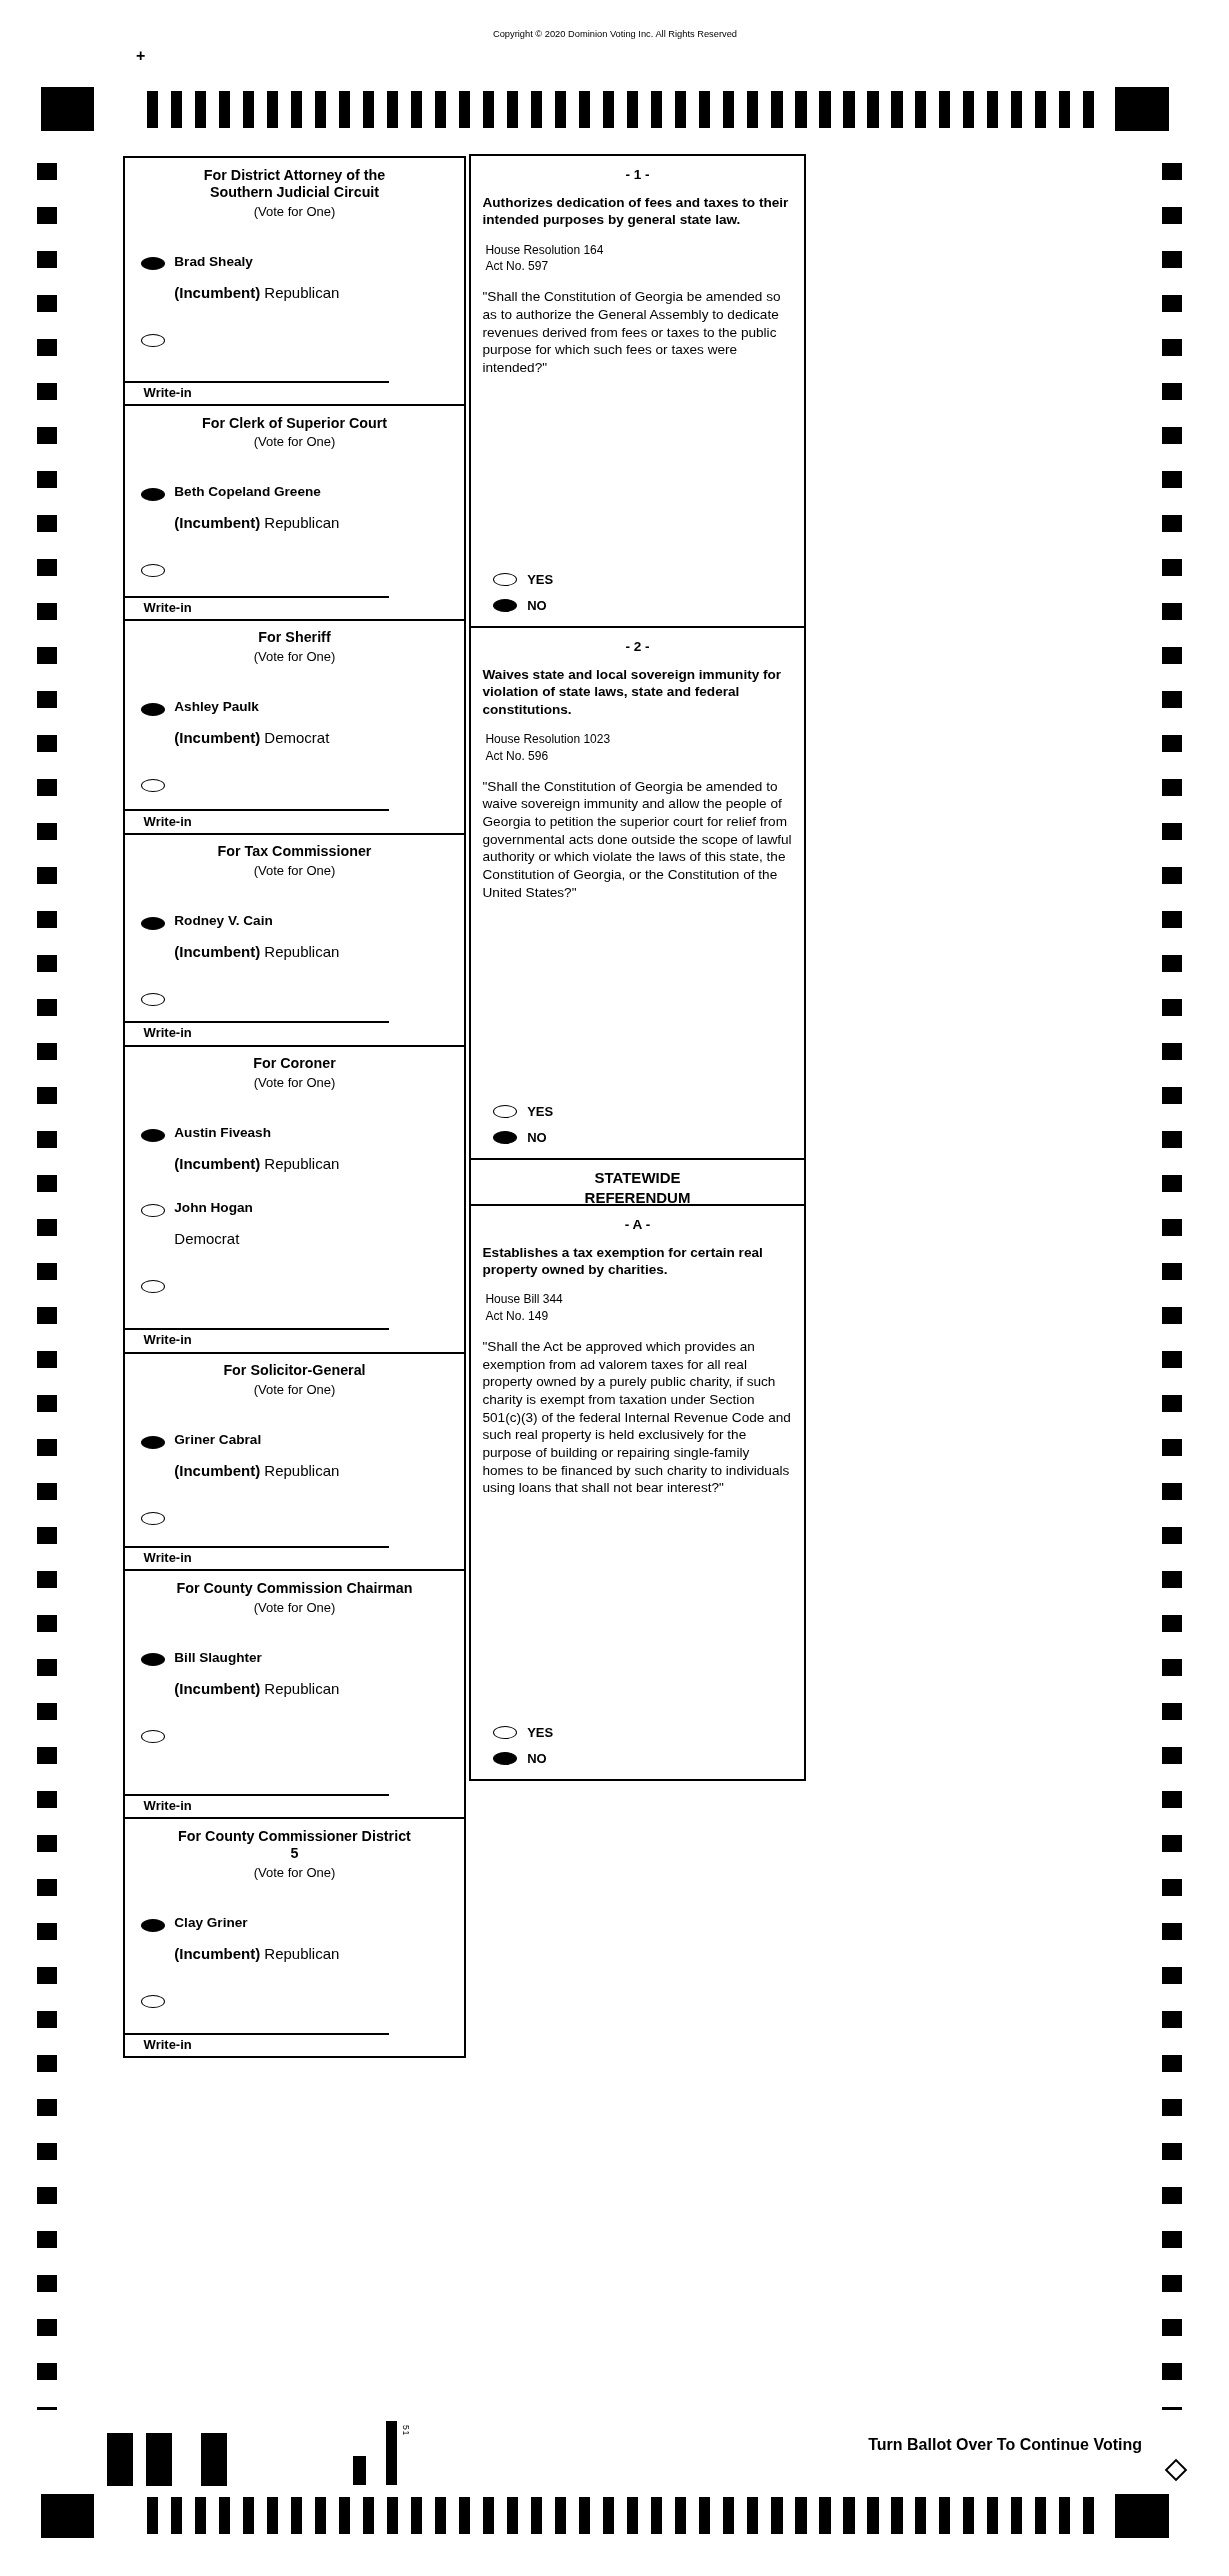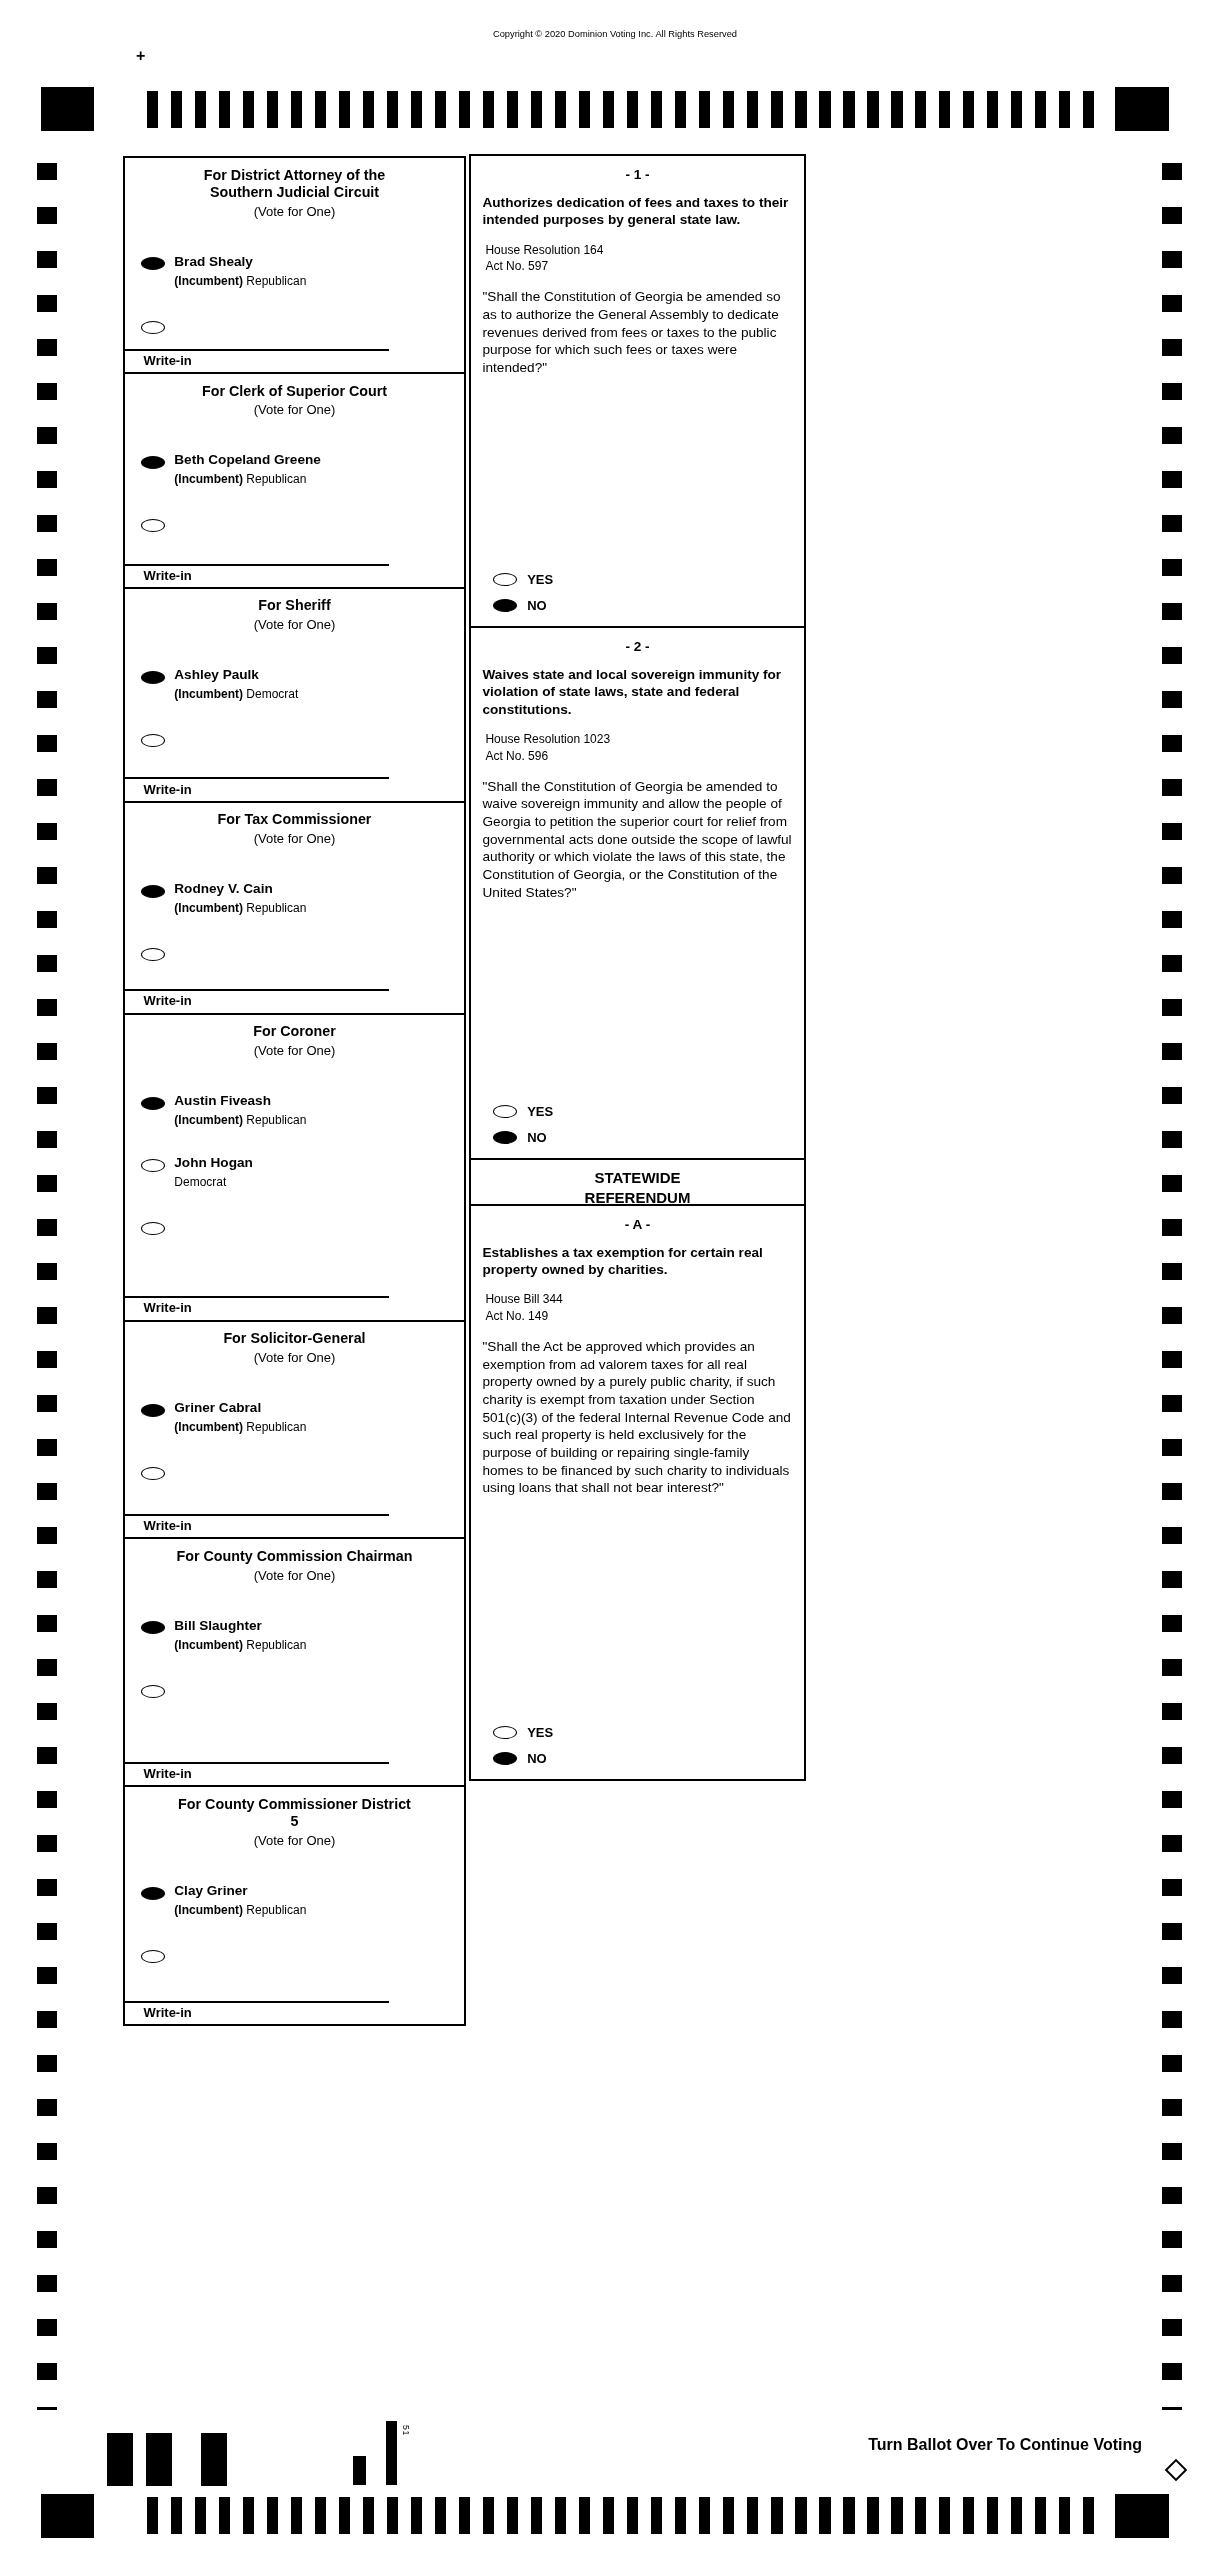--- a/index.html
+++ b/index.html
@@ -25,21 +25,21 @@
 
   
   .contest { border:2.1px solid #000; margin-top:-2.1px; display:flex; flex-direction:column; background:#fff; }
   .contest:first-child { margin-top:0; }
   .c-title { font-size:14.3px; font-weight:bold; text-align:center; line-height:1.22; margin:8.6px 50px 0; }
   .c-vote  { font-size:13px; text-align:center; margin-top:2.1px; }
   .candidate { display:flex; gap:9.3px; margin:36px 10px 0 16px; align-items:flex-start; }
   .candidate + .candidate { margin-top:29px; }
   .candidate .oval { margin-top:2.9px; flex:0 0 auto; }
   .cand-name { font-size:13.6px; font-weight:bold; line-height:1.1; }
-  .cand-detail { font-size:12px; margin-top:4px; }
+  .cand-detail { font-size:15px; margin-top:14px; }
   .inc { font-weight:bold; }
   .empty-row { margin:33px 0 0 16px; line-height:0; }
   .writein { margin-top:auto; }
   .writein-line { border-top:2.1px solid #000; width:78%; }
   .writein-label { font-size:13px; font-weight:bold; margin:2.1px 0 4.3px 18.6px; }
 
   .oval { display:inline-block; width:24px; height:13px; border:1.8px solid #000; border-radius:50%; background:#fff; }
   .oval.filled { background:#000; }
 
   
@@ -72,21 +72,21 @@
   <div class="copyright">Copyright © 2020 Dominion Voting Inc. All Rights Reserved</div>
   <div class="plus-mark">+</div>
   <div class="block" style="left:41px; top:87px; width:53px; height:44px;"></div>
   <div class="band-bars" style="left:147px; top:91px; width:960px;"></div>
   <div class="block" style="left:1115px; top:87px; width:54px; height:44px;"></div>
   <div class="side-marks" style="left:37px; top:163px; height:2247px;"></div>
   <div class="side-marks" style="left:1162px; top:163px; height:2247px;"></div>
 
   <div class="left-col">
 
-    <section class="contest" style="height:218px">
+    <section class="contest" style="height:250px">
       <h2 class="c-title">For District Attorney of the Southern Judicial Circuit</h2>
       <div class="c-vote">(Vote for One)</div>
       <div class="candidate">
         <span class="oval filled"></span>
         <div>
           <div class="cand-name">Brad Shealy</div>
           <div class="cand-detail">
             <span class="inc">(Incumbent)</span>
             <span>Republican</span>
           </div>

